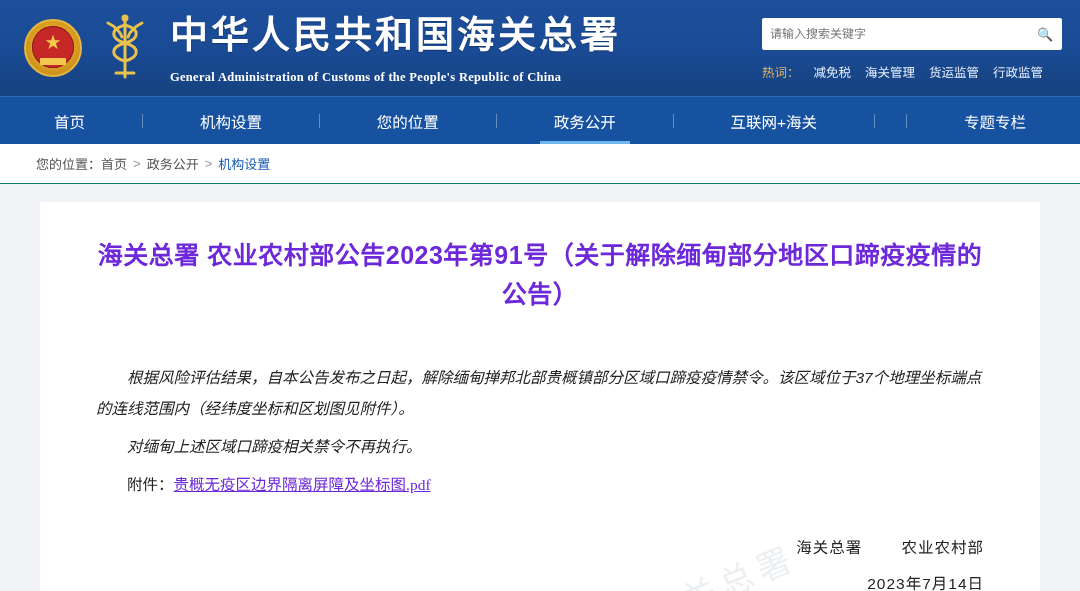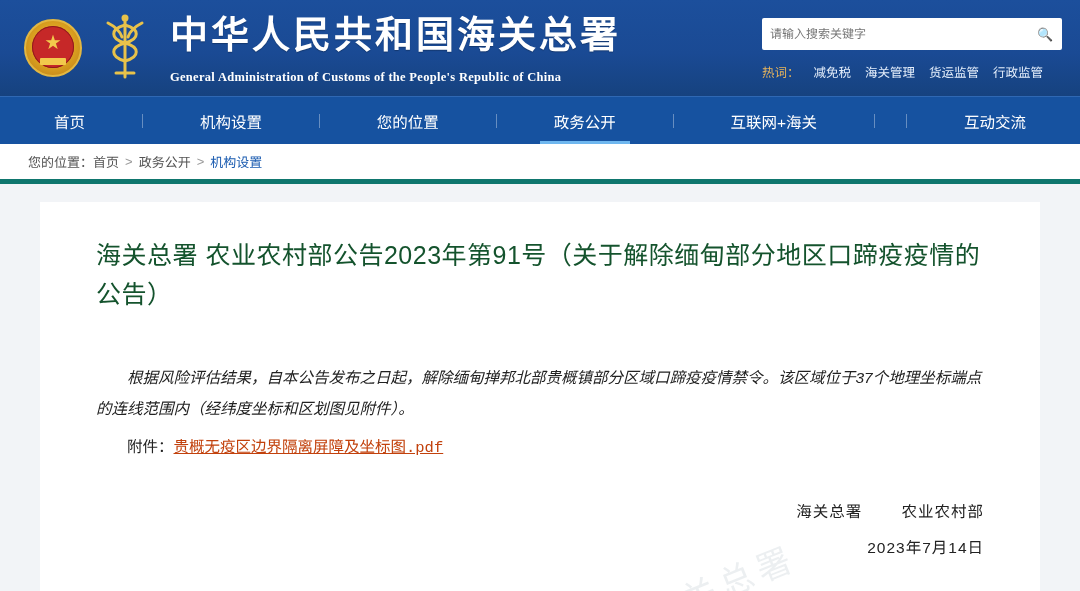--- a/index.html
+++ b/index.html
@@ -142,25 +142,25 @@
     width: 1px;
     height: 14px;
     background: rgba(255,255,255,.35);
   }
 
   
   .breadcrumb {
     height: 40px;
     display: flex;
     align-items: center;
-    padding-left: 28px;
+    padding-left: 36px;
     font-size: 13px;
     color: #555;
     background: #fff;
-    border-bottom: 5px solid #0f766e;
+    border-bottom: 1px solid #0f766e;
   }
   .breadcrumb a { color: #555; text-decoration: none; }
   .breadcrumb .sep { margin: 0 6px; color: #999; }
   .breadcrumb .current { color: #1a5bb0; }
 
   
   .page-body {
     background: #f2f4f7;
     height: calc(591px - 96px - 48px - 40px);
     padding: 18px 0 0 0;
@@ -181,22 +181,23 @@
     transform: rotate(-22deg);
     font-size: 34px;
     color: rgba(170,180,190,.22);
     letter-spacing: 6px;
     white-space: nowrap;
     pointer-events: none;
     font-family: "Liberation Serif", serif;
   }
   .doc-title {
     font-size: 25px;
-    font-weight: normal;
-    color: #14532d;
+    font-weight: bold;
+    color: #6d28d9;
+    text-align: center;
     line-height: 1.55;
     letter-spacing: .5px;
     font-family: "Liberation Sans", sans-serif;
   }
   .doc-body { margin-top: 48px; position: relative; z-index: 2; }
   .doc-body p {
     font-size: 15.5px;
     color: #222;
     line-height: 2.05;
     text-indent: 2em;
@@ -204,23 +205,23 @@
     font-style: italic;
   }
   .attach-line {
     font-size: 15.5px;
     color: #222;
     line-height: 2.05;
     text-indent: 2em;
     margin-top: 4px;
   }
   .attach-link {
-    color: #c2410c;
+    color: #6d28d9;
     text-decoration: underline;
-    font-family: Liberation Mono, monospace;
+    font-family: Liberation Serif, serif;
   }
   .signature {
     margin-top: 34px;
     text-align: right;
     font-size: 15.5px;
     color: #222;
     letter-spacing: 1px;
   }
   .signature .orgs span { margin-left: 34px; }
   .signature .date { margin-top: 14px; }
@@ -287,21 +288,21 @@
   <div class="nav-item active">
     <span>政务公开</span>
   </div>
   <div class="nav-sep"></div>
   <div class="nav-item">
     <span>互联网+海关</span>
   </div>
   <div class="nav-sep"></div>
   <div class="nav-sep"></div>
   <div class="nav-item">
-    <span>互动交流</span>
+    <span>专题专栏</span>
   </div>
 </div>
 
 <div class="breadcrumb">
   <span>您的位置：</span>
   <a href="#">首页</a>
   <span class="sep">&gt;</span>
   <a href="#">政务公开</a>
   <span class="sep">&gt;</span>
   <span class="current">机构设置</span>
@@ -309,20 +310,21 @@
 
 <div class="page-body">
   <div class="doc-card">
 
     <div class="watermark">中华人民共和国海关总署</div>
 
     <h1 class="doc-title">海关总署 农业农村部公告2023年第91号（关于解除缅甸部分地区口蹄疫疫情的公告）</h1>
 
     <div class="doc-body">
       <p>根据风险评估结果，自本公告发布之日起，解除缅甸掸邦北部贵概镇部分区域口蹄疫疫情禁令。该区域位于37个地理坐标端点的连线范围内（经纬度坐标和区划图见附件）。</p>
+      <p>对缅甸上述区域口蹄疫相关禁令不再执行。</p>
 
       <div class="attach-line">
         <span>附件：</span><a class="attach-link" href="#">贵概无疫区边界隔离屏障及坐标图.pdf</a>
       </div>
 
       <div class="signature">
         <div class="orgs">
           <span>海关总署</span>
           <span>农业农村部</span>
         </div>

